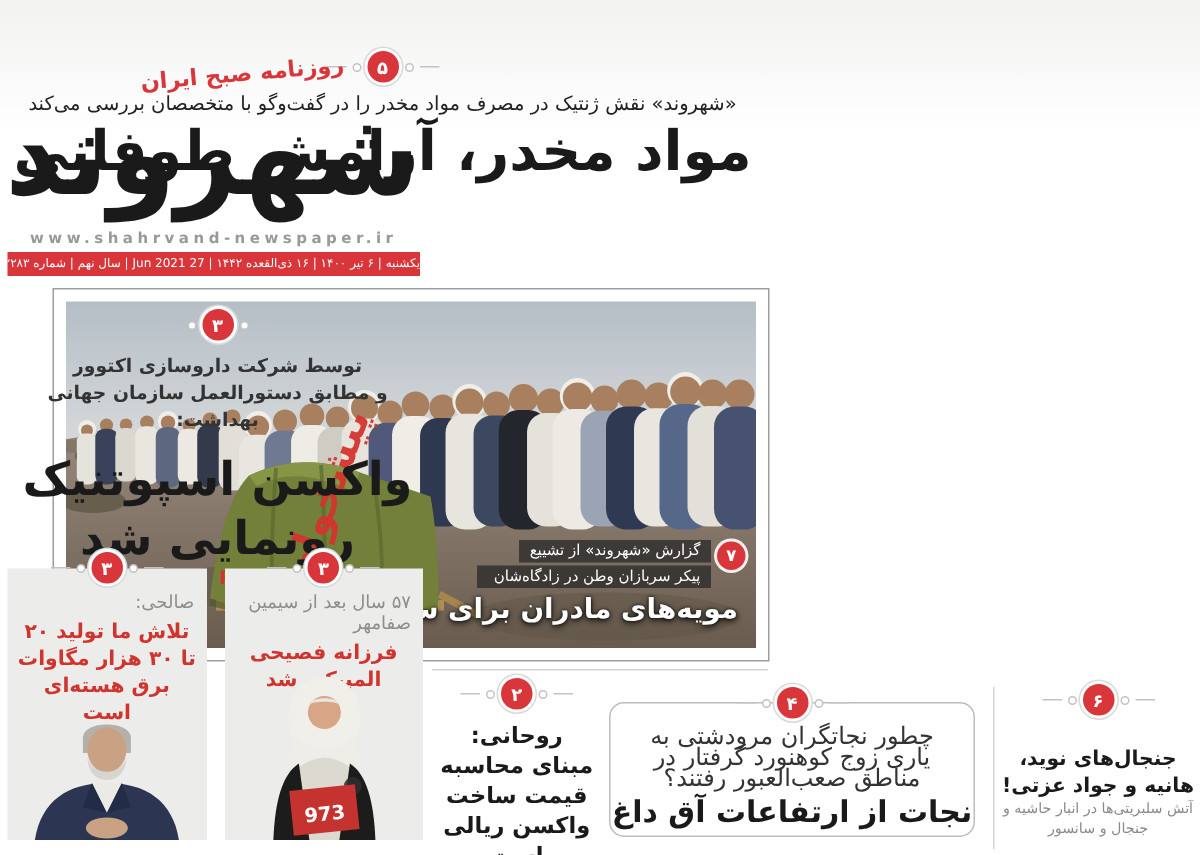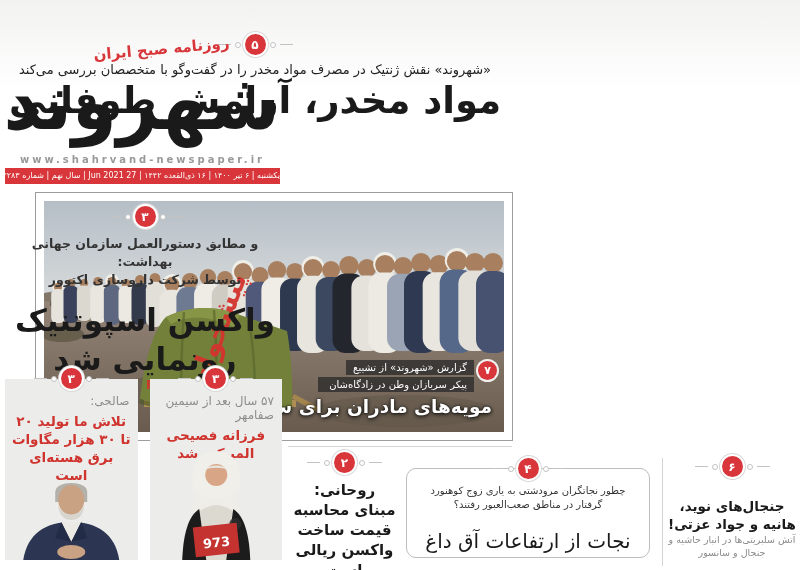--- a/index.html
+++ b/index.html
@@ -62,22 +62,22 @@
   .card svg.person{position:absolute;bottom:0;left:0;width:100%;}
   
   #hdiv{position:absolute;right:288px;left:288px;top:446px;height:1px;background:#d4d4d4;}
   #vdiv{position:absolute;right:137px;top:458px;width:1px;height:108px;background:#d4d4d4;}
   #celebs{position:absolute;right:4px;top:456px;width:128px;text-align:center;}
   #celebs .headline{margin-top:20px;font-size:13.5px;font-weight:800;line-height:18px;}
   #celebs .subtext{font-size:9.5px;color:#8a8a8a;line-height:13px;}
   #rescue{position:absolute;right:150px;top:468px;width:244px;height:90px;
           border:1px solid #bdbdbd;border-radius:10px;box-sizing:border-box;text-align:center;}
   #rescue .badge{position:absolute;top:-11px;left:0;right:0;}
-  #rescue .kicker{margin:15px 10px 0;font-size:10px;color:#333;line-height:14px;}
-  #rescue .headline{margin-top:17px;font-size:20px;font-weight:400;letter-spacing:-.5px;}
+  #rescue .kicker{margin:15px 10px 0;font-size:16px;color:#333;line-height:14px;}
+  #rescue .headline{margin-top:3px;font-size:20px;font-weight:700;letter-spacing:-.5px;}
   #rouhani{position:absolute;right:399px;left:288px;top:452px;text-align:center;}
   #rouhani .headline{margin:7px 4px 0;font-size:15px;font-weight:800;line-height:20px;}
 </style>
 </head>
 <body>
 
 <div id="page">
 
   <div id="lead">
     <div class="badge">
@@ -207,22 +207,22 @@
 
   <div id="vaccine">
     <div class="badge">
       <span class="bline"></span>
       <span class="bdot"></span>
       <span class="bnum">۳</span>
       <span class="bdot"></span>
       <span class="bline"></span>
     </div>
     <div class="kicker">
+      <div>توسط شرکت داروسازی اکتوور</div>
       <div>و مطابق دستورالعمل سازمان جهانی بهداشت:</div>
-      <div>توسط شرکت داروسازی اکتوور</div>
     </div>
     <div class="headline">واکسن اسپوتنیک رونمایی شد</div>
   </div>
 
   <div id="cards">
     <div class="card">
       <div class="badge">
         <span class="bline"></span>
         <span class="bdot"></span>
         <span class="bnum">۳</span>

